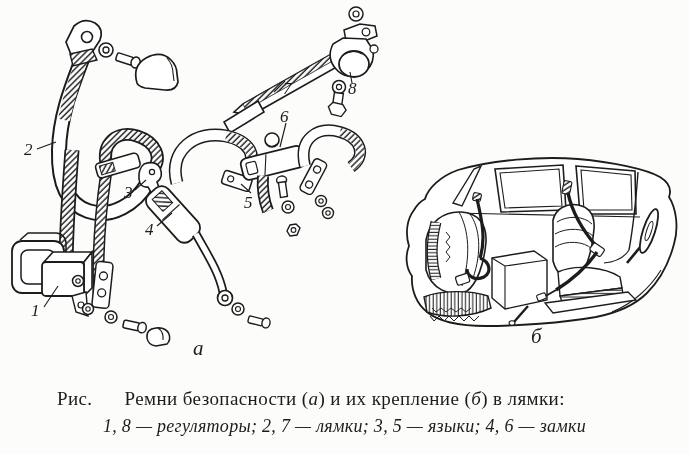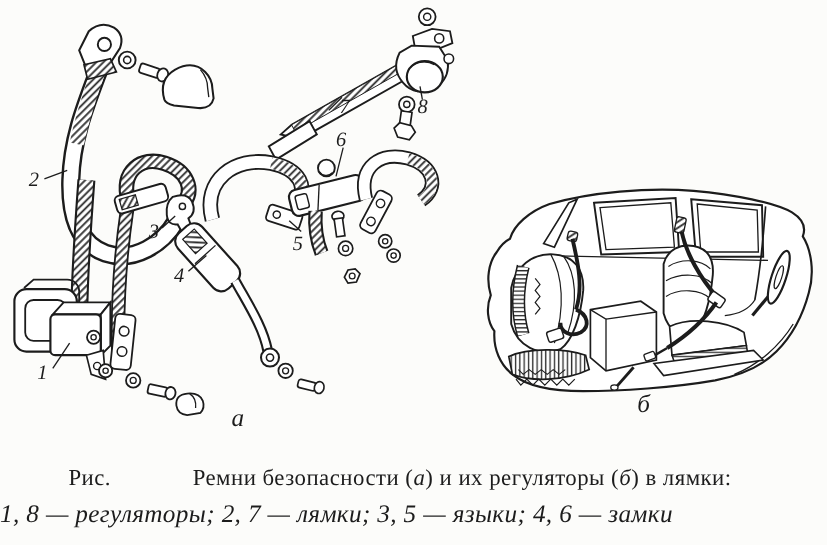--- a/index.html
+++ b/index.html
@@ -4,24 +4,24 @@
 <style>
   html,body{margin:0;padding:0;}
   body{width:689px;height:454px;background:#fcfcfa;position:relative;overflow:hidden;
        font-family:"Liberation Serif","DejaVu Serif",serif;color:#1c1c1c;}
   .stage{position:absolute;left:0;top:0;width:689px;height:454px;}
   svg{position:absolute;left:0;top:0;}
   .callout{position:absolute;font-style:italic;font-size:17px;line-height:1;color:#1c1c1c;}
   .panel-letter{position:absolute;font-style:italic;font-size:21px;line-height:1;color:#1c1c1c;}
   .caption{position:absolute;left:0;top:388px;width:689px;}
   .cap-line1{position:absolute;left:57px;top:0;font-size:19px;letter-spacing:.4px;white-space:nowrap;}
-  .cap-prefix{display:inline-block;margin-right:68px;}
+  .cap-prefix{display:inline-block;margin-right:32px;}
   .cap-it{font-style:italic;}
-  .cap-line2{position:absolute;left:0;top:28px;width:689px;text-align:left;
-             font-size:21px;font-style:italic;letter-spacing:.3px;white-space:nowrap;}
+  .cap-line2{position:absolute;left:0;top:28px;width:689px;text-align:center;
+             font-size:18px;font-style:italic;letter-spacing:.3px;white-space:nowrap;}
 </style>
 </head>
 <body>
 
 <div class="stage">
 
 <svg width="689" height="385" viewBox="0 0 689 385">
   <defs>
     <pattern id="h" width="4.2" height="4.2" patternUnits="userSpaceOnUse" patternTransform="rotate(45)">
       <rect width="4.2" height="4.2" fill="#ffffff"></rect>
@@ -295,18 +295,18 @@
 <span class="callout" style="left:244px;top:194px">5</span>
 <span class="callout" style="left:280px;top:108px">6</span>
 <span class="callout" style="left:283px;top:80px">7</span>
 <span class="callout" style="left:348px;top:80px">8</span>
 
 <span class="panel-letter" style="left:193px;top:338px">а</span>
 <span class="panel-letter" style="left:531px;top:326px">б</span>
 
 <div class="caption">
   <div class="cap-line1">
-    <span class="cap-prefix">Рис.</span><span>Ремни безопасности (</span><span class="cap-it">а</span><span>) и их регуляторы (</span><span class="cap-it">б</span><span>) в лямки:</span>
+    <span class="cap-prefix">Рис.</span><span>Ремни безопасности (</span><span class="cap-it">а</span><span>) и их крепление (</span><span class="cap-it">б</span><span>) в лямки:</span>
   </div>
   <div class="cap-line2">1, 8 — регуляторы; 2, 7 — лямки; 3, 5 — языки; 4, 6 — замки</div>
 </div>
 
 </div>
 
 </body></html>

